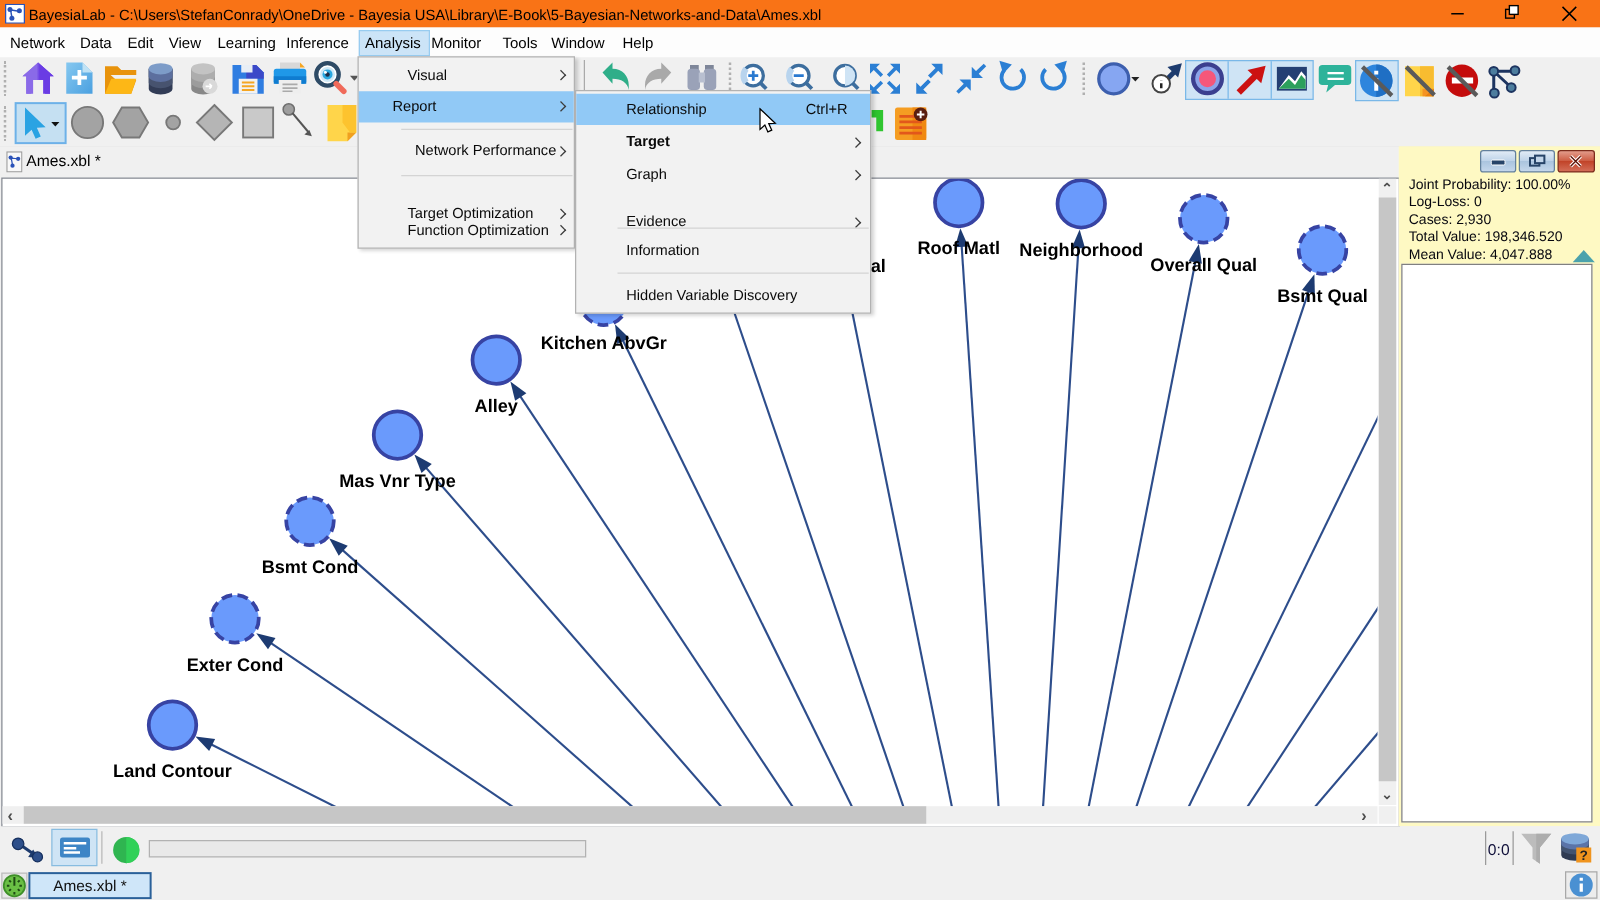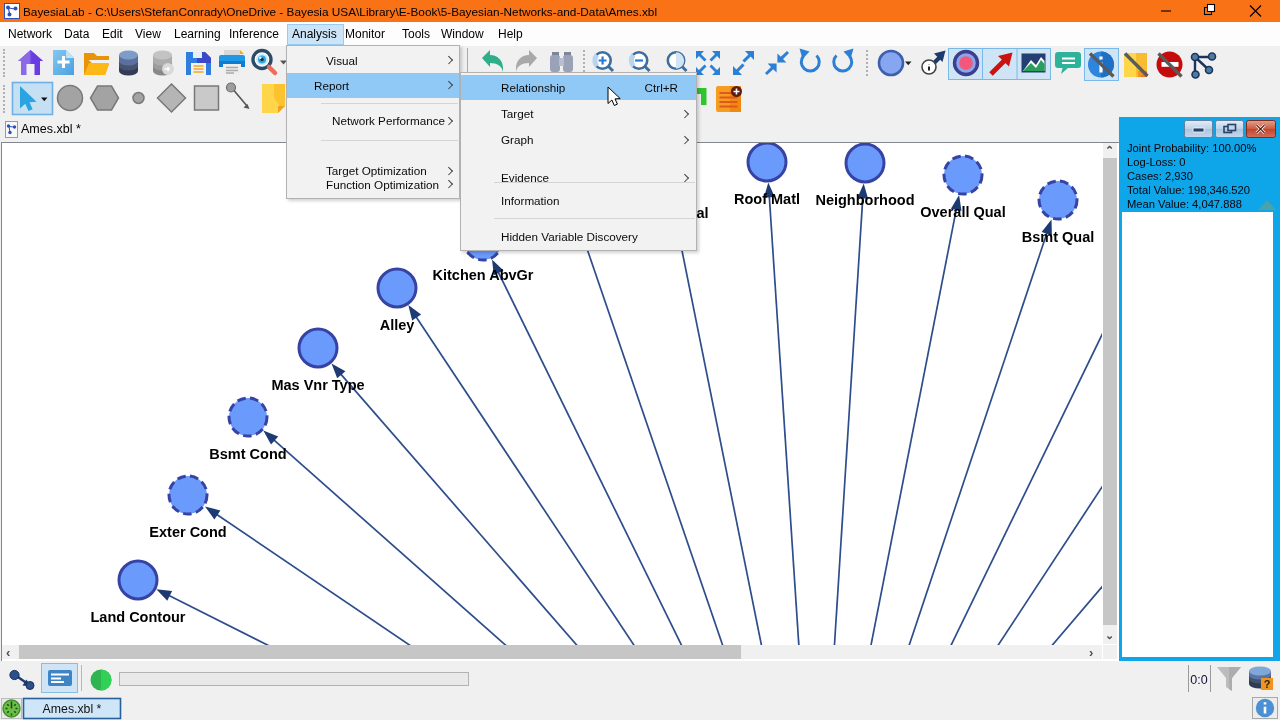--- a/index.html
+++ b/index.html
@@ -7,21 +7,21 @@
 .abs{position:absolute;}
 #titlebar{left:0;top:0;width:1280px;height:22px;background:#f97316;}
 #titletxt{left:23px;top:4.5px;font-size:11.8px;color:#000;white-space:pre;}
 #menubar{left:0;top:22px;width:1280px;height:24px;background:#fdfdfd;font-size:12px;color:#000;}
 .mitem{position:absolute;top:3px;height:19px;line-height:19px;}
 #toolbar{left:0;top:46px;width:1280px;height:71px;background:#f0f0f0;border-bottom:1px solid #d5d5d5;}
 .vsep{position:absolute;width:0;border-left:2px dotted #b0b0b0;}
 #tabrow{left:0;top:117px;width:1280px;height:25px;background:#f0f0f0;}
 #tabtxt{left:21px;top:5px;font-size:12.5px;color:#000;}
 #canvasbox{left:1px;top:142px;width:1117px;height:518px;background:#fff;border:1px solid #828790;}
-#rpanel{left:1119px;top:117px;width:161px;height:544px;background:#0ea5e9;font-size:11.2px;color:#06060e;}
+#rpanel{left:1119px;top:117px;width:161px;height:544px;background:#fef9c3;font-size:11.2px;color:#06060e;}
 .stat{position:absolute;left:8px;white-space:pre;}
 #monbox{position:absolute;left:2px;top:94px;width:153px;height:447px;background:#fff;border:1.5px solid #808080;box-sizing:border-box;}
 #statusbar{left:0;top:661px;width:1280px;height:34px;background:#f0f0f0;}
 #bottombar{left:0;top:695px;width:1280px;height:25px;background:#f0f0f0;}
 .menu{position:absolute;background:#f2f2f2;border:1px solid #b2b2b2;box-shadow:2px 2px 3px rgba(0,0,0,0.18);font-size:11.7px;color:#0a0a0a;}
 .mi{position:absolute;left:0;width:100%;}
 .hl{background:#91c9f6;}
 .msep{position:absolute;height:0;border-top:1px solid #d4d4d4;}
 .chev{position:absolute;right:8px;top:50%;width:4.5px;height:4.5px;margin-top:-3.5px;border-right:1.4px solid #3c3c3c;border-top:1.4px solid #3c3c3c;transform:rotate(45deg);}
 svg{display:block;}
@@ -444,21 +444,21 @@
 <div class="mi hl" style="top:27px;height:25px;line-height:25px;"><span style="margin-left:27px">Report</span><span class="chev"></span></div>
 <div class="msep" style="left:34px;right:1px;top:57px"></div>
 <div class="mi" style="top:62px;height:26px;line-height:26px;"><span style="margin-left:45px">Network Performance</span><span class="chev"></span></div>
 <div class="msep" style="left:34px;right:1px;top:94px"></div>
 <div class="mi" style="top:112px;height:26px;line-height:26px;"><span style="margin-left:39px">Target Optimization</span><span class="chev"></span></div>
 <div class="mi" style="top:126px;height:25px;line-height:25px;"><span style="margin-left:39px">Function Optimization</span><span class="chev"></span></div>
 </div>
 
 <div class="menu" style="left:460px;top:72px;width:235px;height:177px;">
 <div class="mi hl" style="top:2px;height:25px;line-height:25px;"><span style="margin-left:40px">Relationship</span><span style="position:absolute;right:18px;top:0">Ctrl+R</span></div>
-<div class="mi" style="top:28px;height:26px;line-height:26px;"><span style="margin-left:40px">Target</span><span class="chev" style="right:9px"></span></div>
+<div class="mi" style="top:28px;height:26px;line-height:26px;font-weight:bold;"><span style="margin-left:40px">Target</span><span class="chev" style="right:9px"></span></div>
 <div class="mi" style="top:54px;height:26px;line-height:26px;"><span style="margin-left:40px">Graph</span><span class="chev" style="right:9px"></span></div>
 <div class="mi" style="top:80px;height:26px;line-height:26px;margin-top:12px;"><span style="margin-left:40px">Evidence</span><span class="chev" style="right:9px"></span></div>
 <div class="msep" style="left:33px;right:1px;top:109px"></div>
 <div class="mi" style="top:115px;height:26px;line-height:26px;"><span style="margin-left:40px">Information</span></div>
 <div class="msep" style="left:33px;right:1px;top:145px"></div>
 <div class="mi" style="top:151px;height:26px;line-height:26px;"><span style="margin-left:40px">Hidden Variable Discovery</span></div>
 </div>
 
 <svg class="abs" style="left:606px;top:86px" width="22" height="24" viewBox="0 0 22 24">
 <polygon points="2,1 2,17.5 5.9,14 8.3,19.5 11.4,18.1 9,12.9 14.2,12.6" fill="#fff" stroke="#000" stroke-width="1"></polygon>

